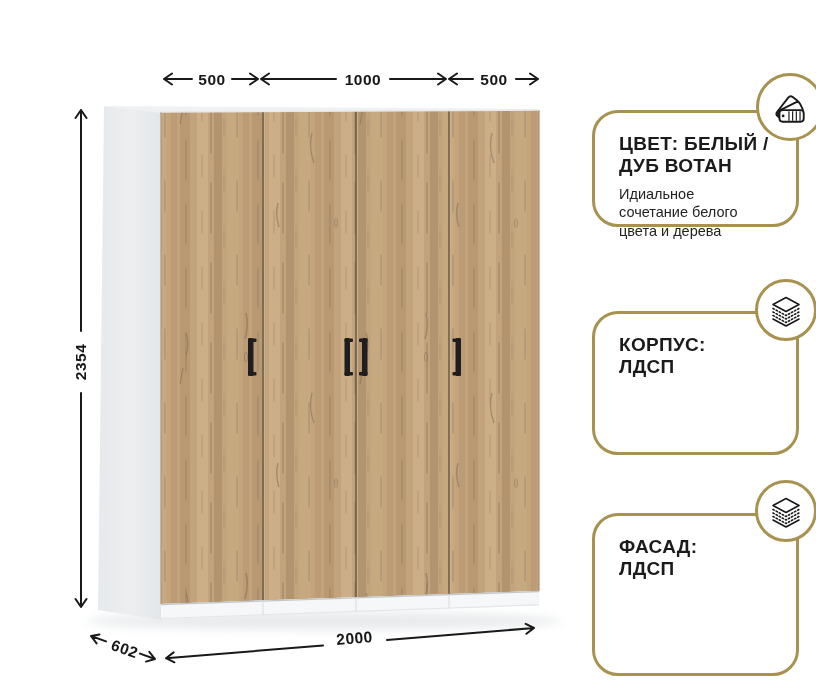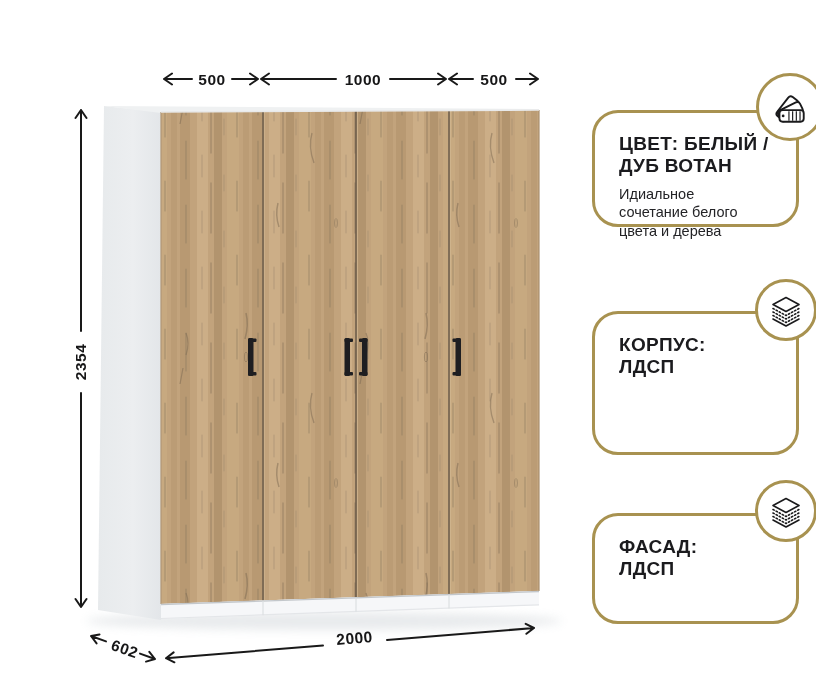--- a/index.html
+++ b/index.html
@@ -23,21 +23,21 @@
     width:207px;
     box-sizing:border-box;
     background:#ffffff;
     border:3px solid var(--gold);
     border-radius:26px;
     padding:20px 16px 0 24px;
     z-index:1;
   }
   #card-0{top:97px;height:117px;}
   #card-1{top:298px;height:144px;}
-  #card-2{top:500px;height:111px;}
+  #card-2{top:500px;height:163px;}
   .card-title{
     font-size:19px;
     font-weight:700;
     line-height:1.16;
     letter-spacing:.3px;
     color:var(--ink);
     white-space:pre-line;
     margin:0 0 8px 0;
   }
   .card-body{

